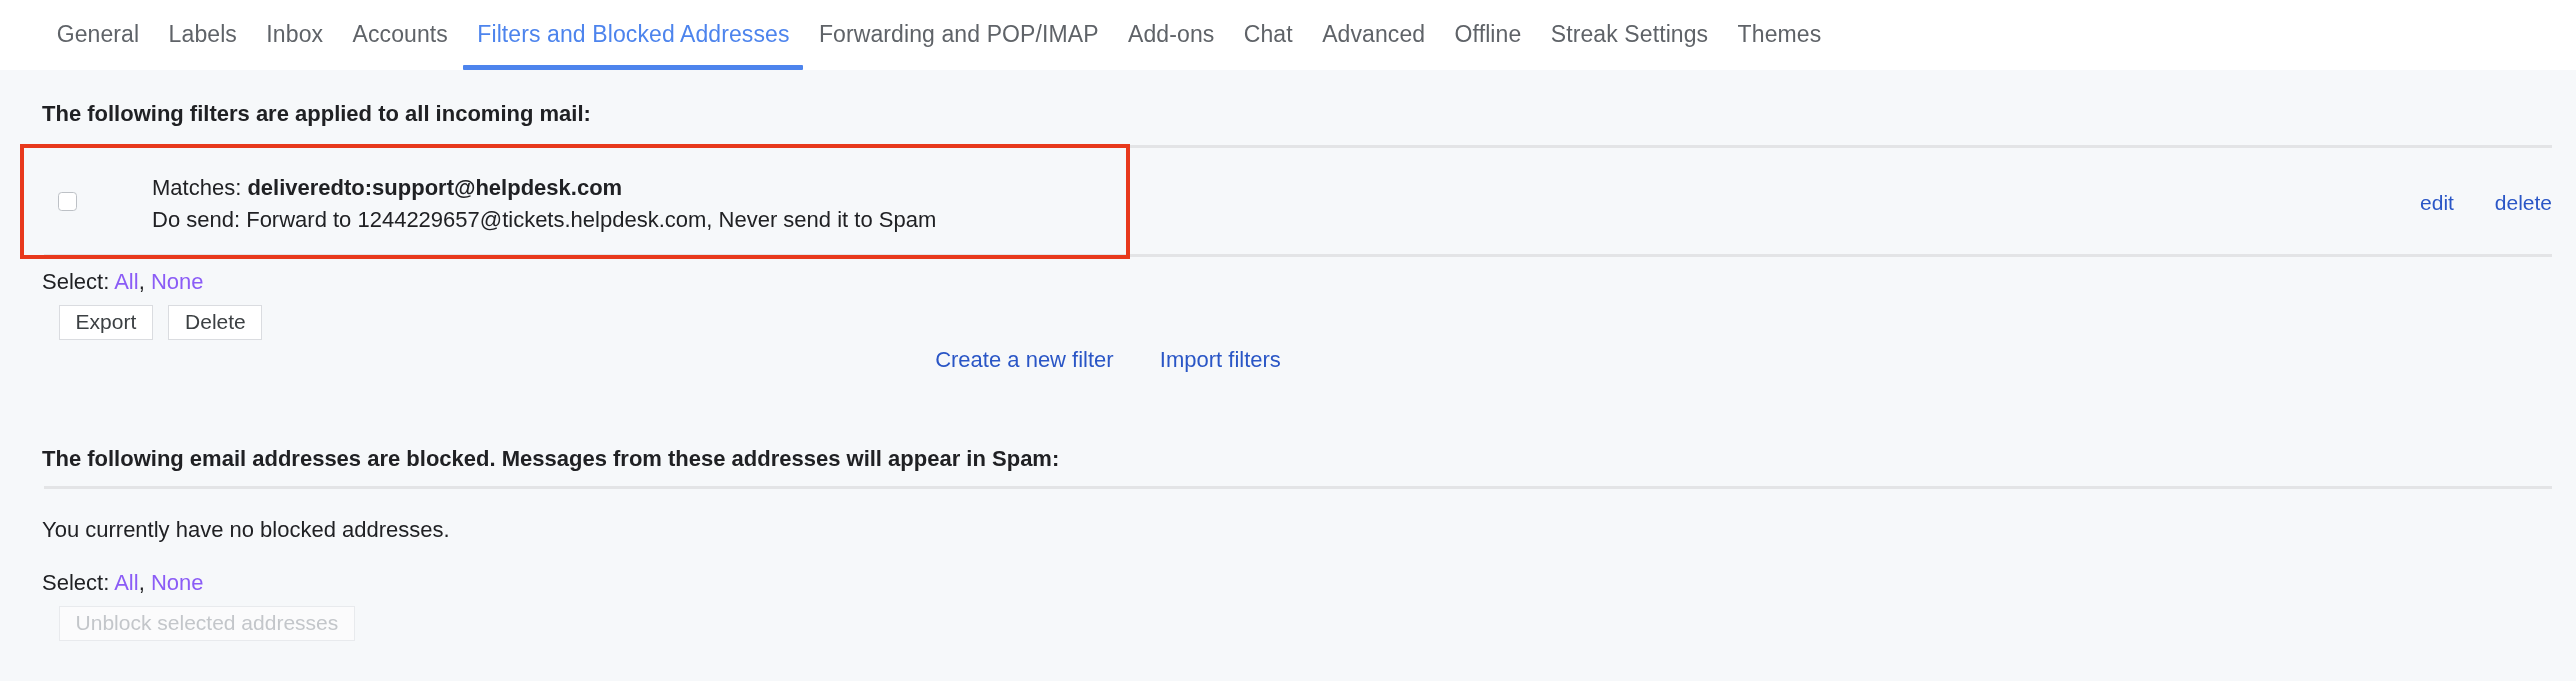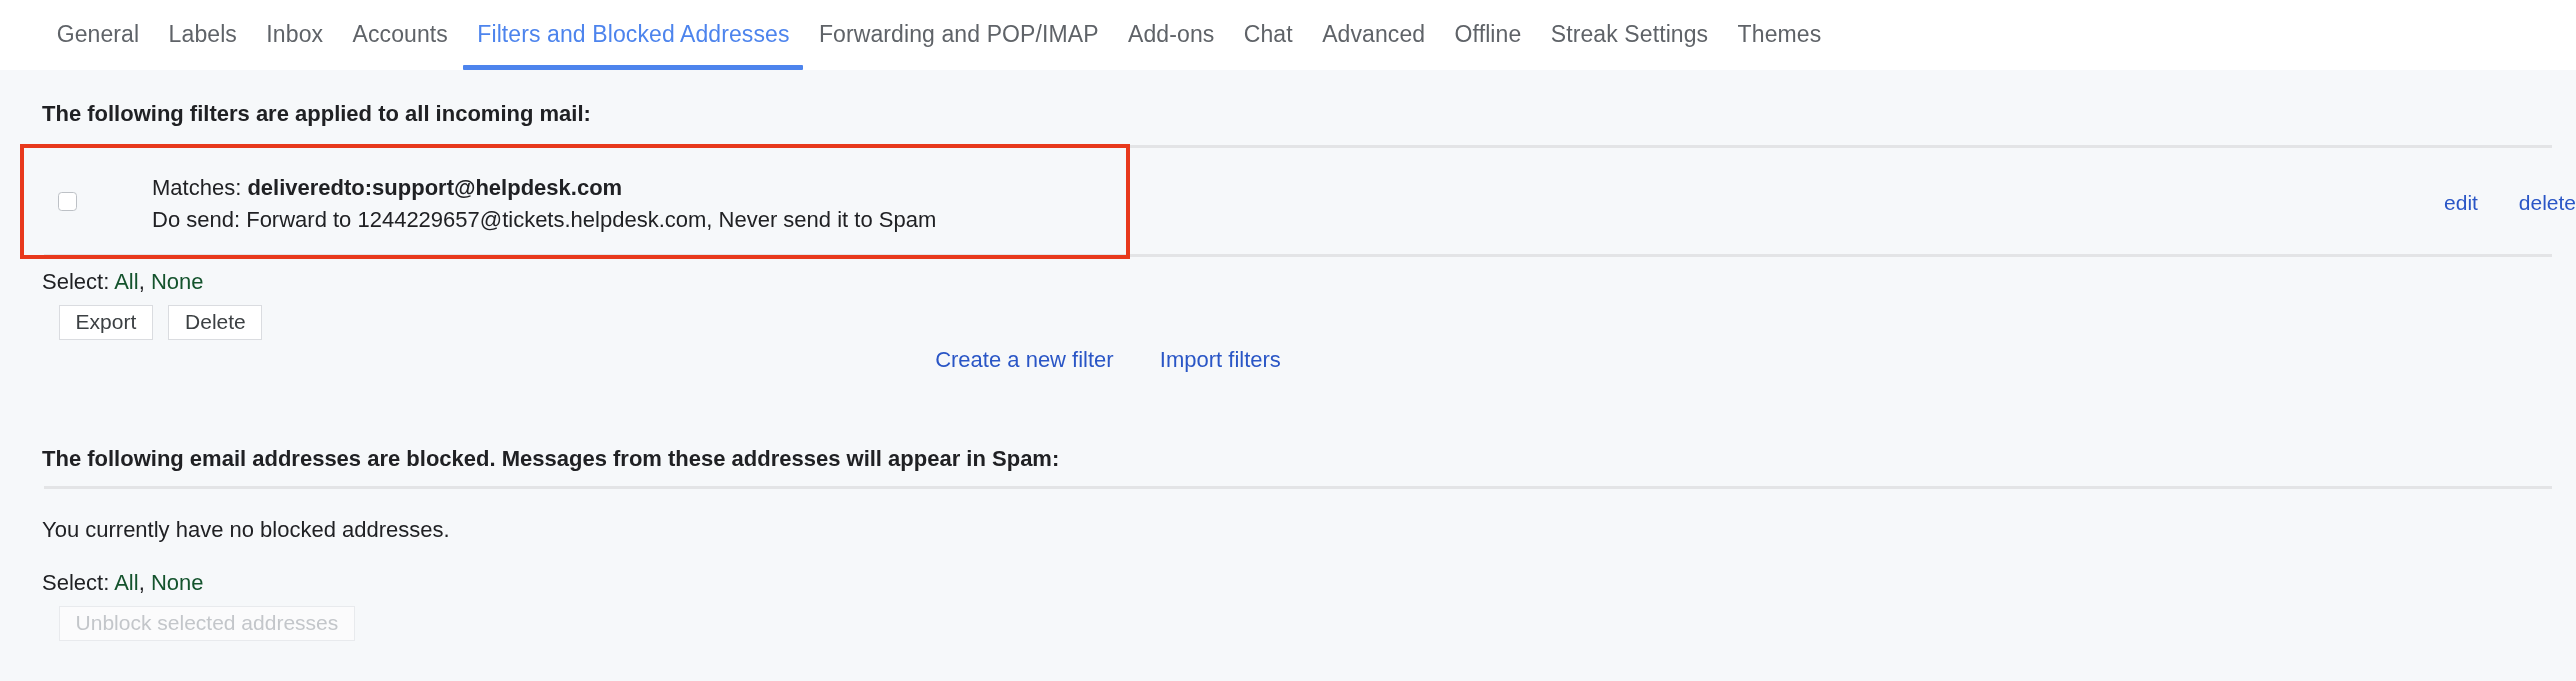--- a/index.html
+++ b/index.html
@@ -126,20 +126,21 @@
   }
   .filter-text .lbl { font-weight: normal; }
   .filter-text .crit { font-weight: bold; }
 
   .filter-actions {
     position: absolute;
     top: 43px;
     right: 0;
     width: 366px;
     text-align: right;
+    padding-right: 24px;
     box-sizing: border-box;
     font-size: 21px;
     white-space: nowrap;
   }
   .filter-actions a {
     color: #2a56c6;
     text-decoration: none;
     cursor: pointer;
     margin-left: 35px;
   }
@@ -159,21 +160,21 @@
   
   .select-row {
     position: absolute;
     font-size: 22px;
     color: #202124;
     white-space: nowrap;
   }
   #select-filters { left: 42px; top: 199px; }
   #select-blocked { left: 42px; top: 500px; }
   .select-row a {
-    color: #14532d;
+    color: #8b5cf6;
     text-decoration: none;
     cursor: pointer;
   }
 
   
   .btnrow {
     position: absolute;
     display: flex;
     gap: 15.6px;
   }

